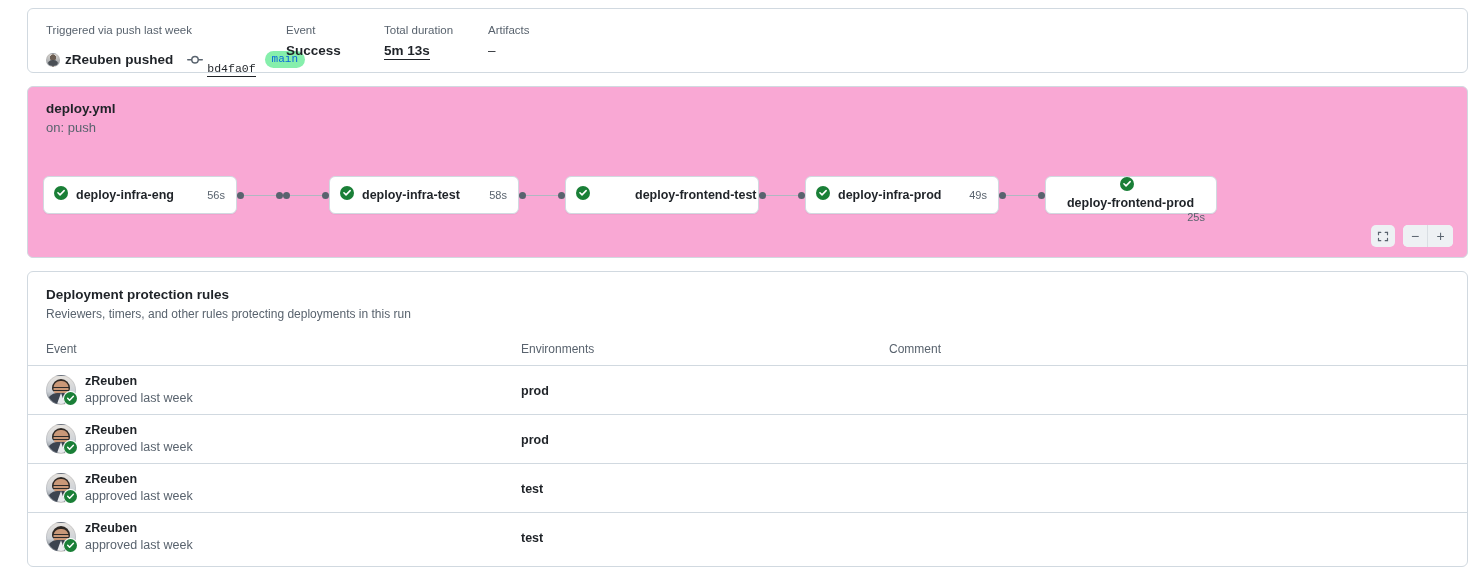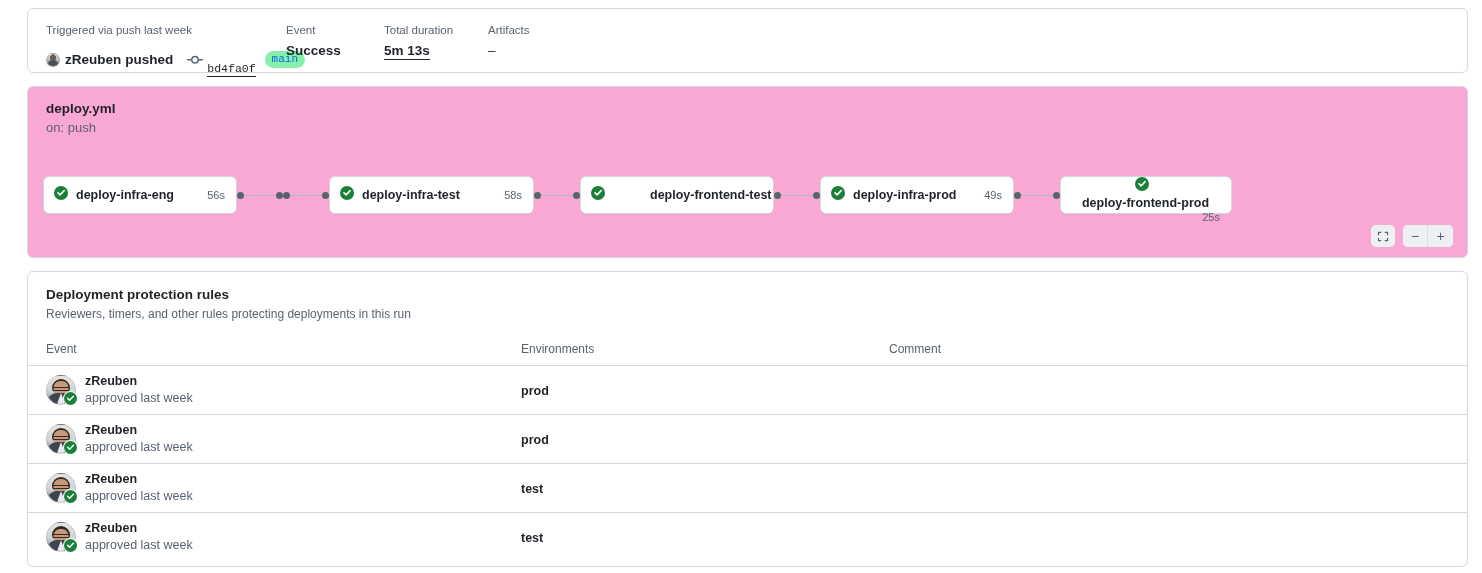--- a/index.html
+++ b/index.html
@@ -257,21 +257,21 @@
         <div class="connector">
           <span class="dot"></span>
           <span class="edge" style="width:32px"></span>
           <span class="dot"></span>
         </div>
         <div class="connector">
           <span class="dot"></span>
           <span class="edge" style="width:32px"></span>
           <span class="dot"></span>
         </div>
-        <div class="node" style="width: 205px;">
+        <div class="node" style="width: 190px;">
           <span class="check"><svg width="14" height="14" viewBox="0 0 16 16">
               <circle cx="8" cy="8" r="8" fill="#1a7f37"></circle>
               <path d="M11.6 5.3 6.9 10.1 4.5 7.7" fill="none" stroke="#fff" stroke-width="1.8" stroke-linecap="round" stroke-linejoin="round"></path>
             </svg></span>
           <span class="node-name">deploy-infra-test</span>
           <span class="node-dur">58s</span>
         </div>
         <div class="connector">
           <span class="dot"></span>
           <span class="edge" style="width:32px"></span>

